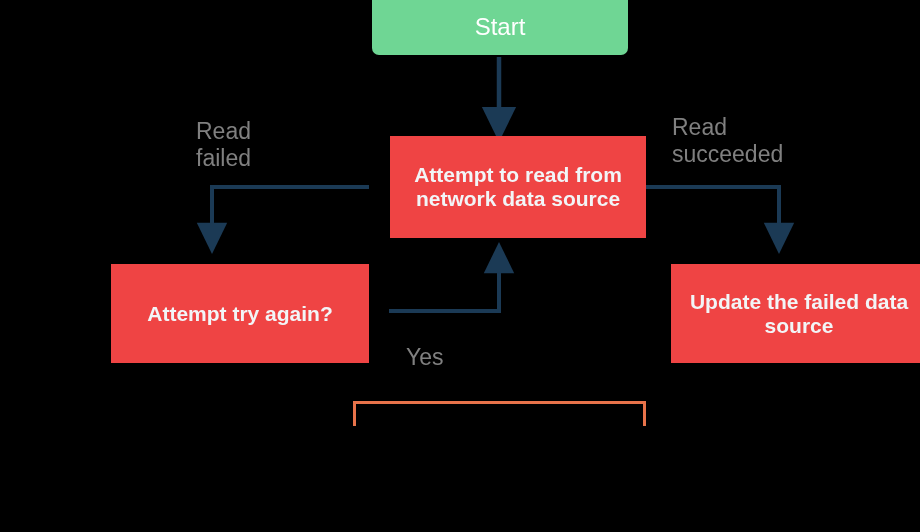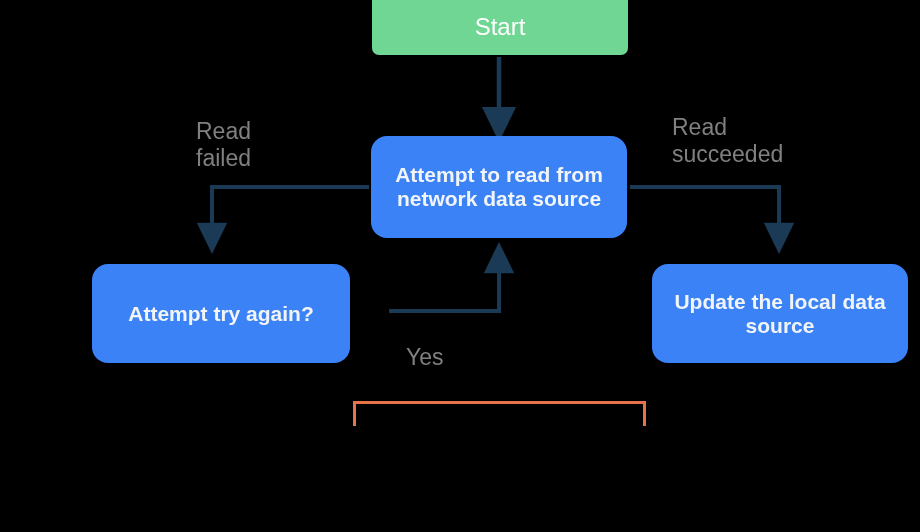--- a/index.html
+++ b/index.html
@@ -32,26 +32,27 @@
     width: 256px;
     height: 65px;
     background: #6FD694;
     border-radius: 7px;
     color: #FFFFFF;
     font-size: 24px;
     font-weight: 400;
     padding-top: 10px;
   }
   .node-process {
-    background: #3b82f6;
-    border-radius: 16px;
+    background: #ef4444;
+    border-radius: 0;
     color: #F2F5F7;
     font-size: 21px;
     font-weight: 700;
     padding: 0 14px;
+    margin-left: 19px;
   }
   .node-attempt {
     left: 371px;
     top: 136px;
     width: 256px;
     height: 102px;
   }
   .node-retry {
     left: 92px;
     top: 264px;
@@ -131,21 +132,21 @@
 
   <div class="node node-process node-attempt">
     <span>Attempt to read from network data source</span>
   </div>
 
   <div class="node node-process node-retry">
     <span>Attempt try again?</span>
   </div>
 
   <div class="node node-process node-update">
-    <span>Update the local data source</span>
+    <span>Update the failed data source</span>
   </div>
 
   <div class="node node-done">
     <span>Done</span>
   </div>
 
   <div class="edge-label lbl-read-failed">Read
 failed</div>
 
   <div class="edge-label lbl-read-succeeded">Read

